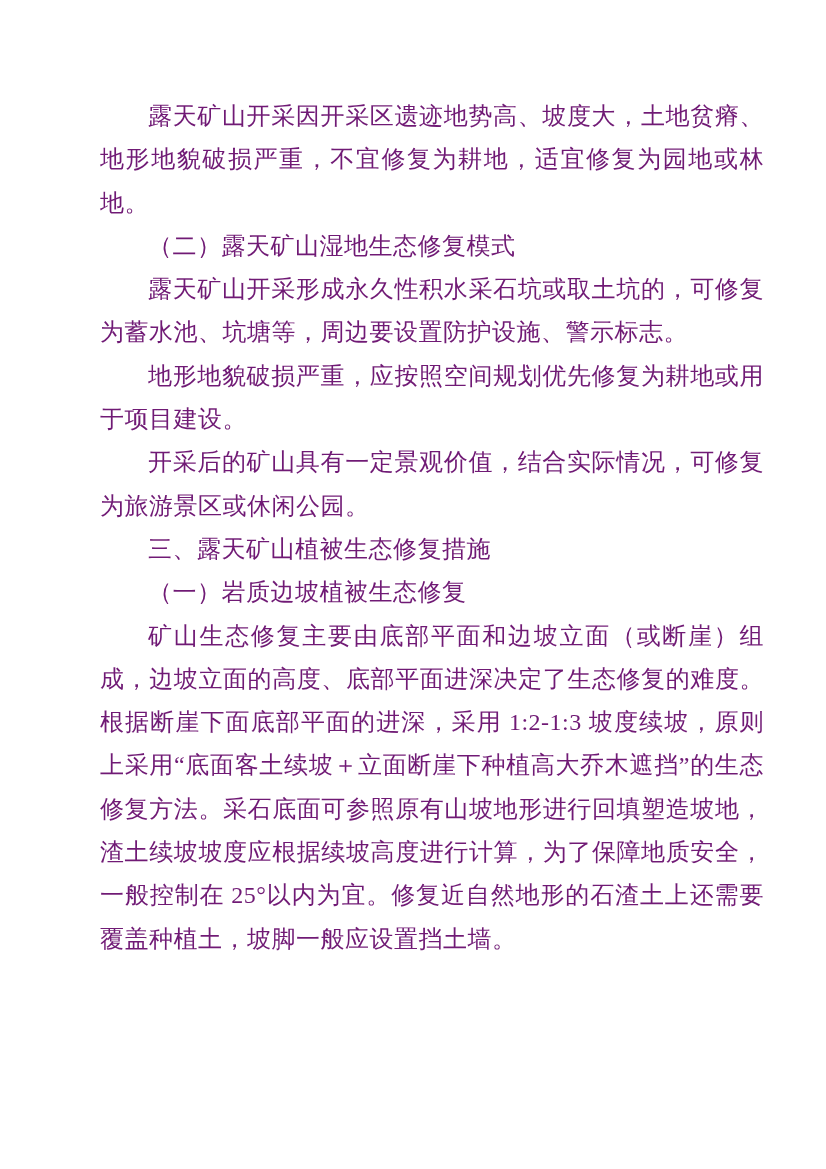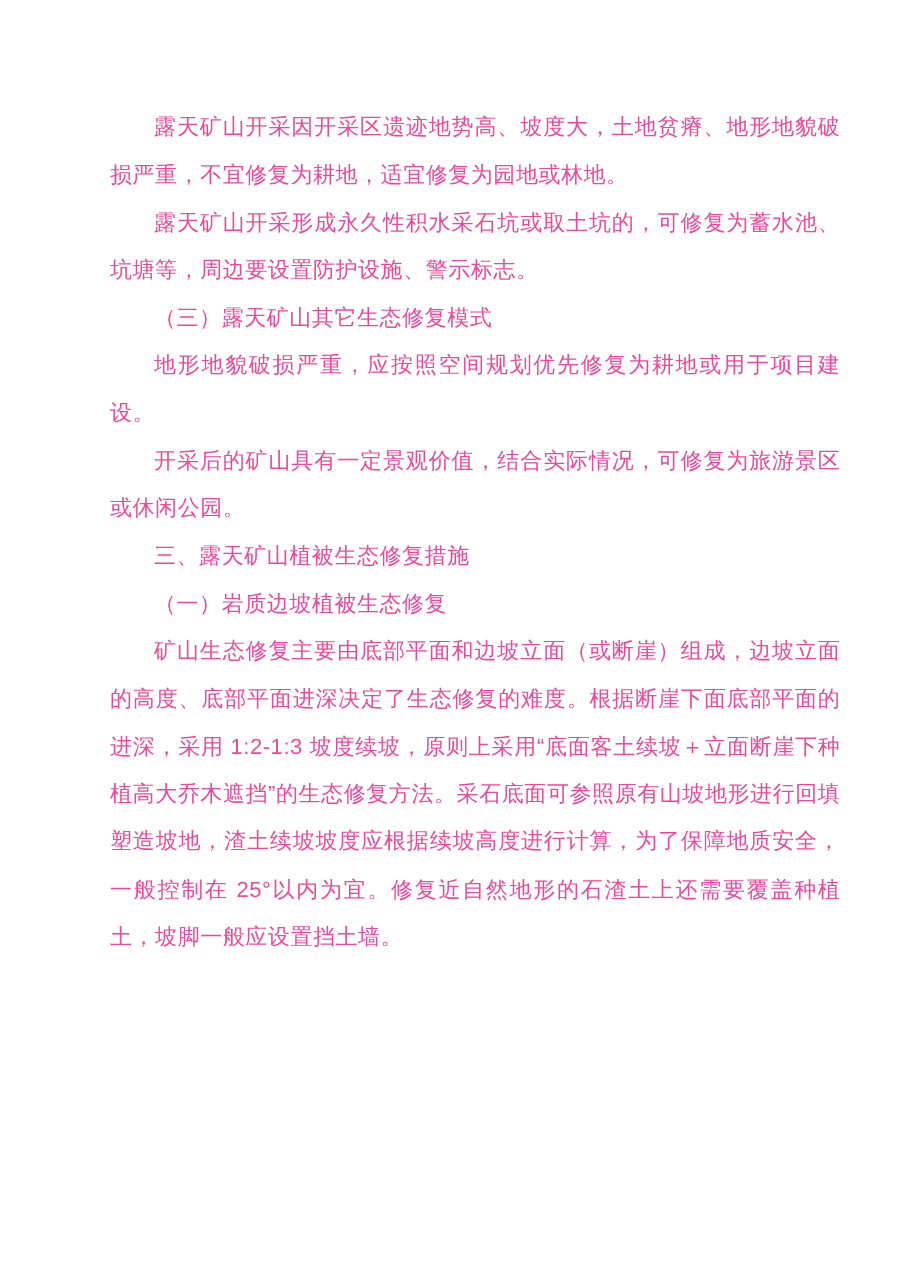--- a/index.html
+++ b/index.html
@@ -15,41 +15,41 @@
   .page {
     box-sizing: border-box;
     width: 826px;
     height: 1169px;
     background: #ffffff;
     padding: 95px 62px 0 100px;
   }
   .doc-body p {
     margin: 0;
     padding: 0;
-    font-family: Liberation Sans, sans-serif;
-    font-size: 20px;
+    font-family: Liberation Serif, serif;
+    font-size: 24px;
     line-height: 43.3px;
-    color: #ec4899;
+    color: #701a75;
     text-align: justify;
     text-indent: 2em;
     letter-spacing: 0.5px;
     word-break: break-all;
   }
   .doc-body p.heading {
     text-align: left;
     letter-spacing: 0.5px;
   }
 </style>
 </head>
 <body>
 
 <div class="page">
   <div class="doc-body">
     <p>露天矿山开采因开采区遗迹地势高、坡度大，土地贫瘠、地形地貌破损严重，不宜修复为耕地，适宜修复为园地或林地。</p>
+    <p class="heading">（二）露天矿山湿地生态修复模式</p>
     <p>露天矿山开采形成永久性积水采石坑或取土坑的，可修复为蓄水池、坑塘等，周边要设置防护设施、警示标志。</p>
-    <p class="heading">（三）露天矿山其它生态修复模式</p>
     <p>地形地貌破损严重，应按照空间规划优先修复为耕地或用于项目建设。</p>
     <p>开采后的矿山具有一定景观价值，结合实际情况，可修复为旅游景区或休闲公园。</p>
     <p class="heading">三、露天矿山植被生态修复措施</p>
     <p class="heading">（一）岩质边坡植被生态修复</p>
     <p>矿山生态修复主要由底部平面和边坡立面（或断崖）组成，边坡立面的高度、底部平面进深决定了生态修复的难度。根据断崖下面底部平面的进深，采用 1:2-1:3 坡度续坡，原则上采用“底面客土续坡＋立面断崖下种植高大乔木遮挡”的生态修复方法。采石底面可参照原有山坡地形进行回填塑造坡地，渣土续坡坡度应根据续坡高度进行计算，为了保障地质安全，一般控制在 25°以内为宜。修复近自然地形的石渣土上还需要覆盖种植土，坡脚一般应设置挡土墙。</p>
   </div>
 </div>
 
 </body></html>

